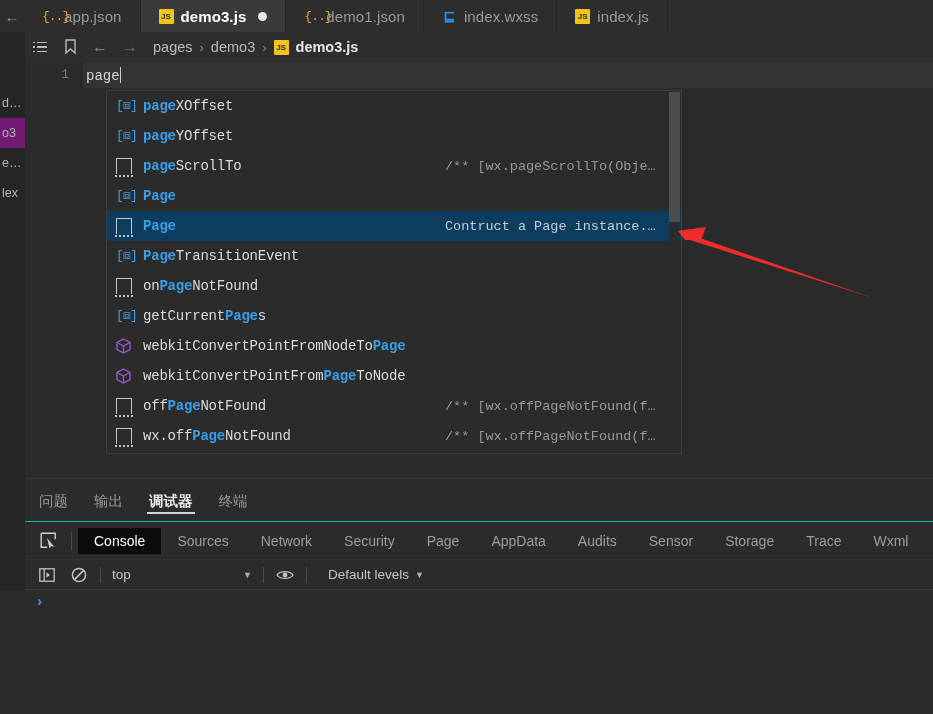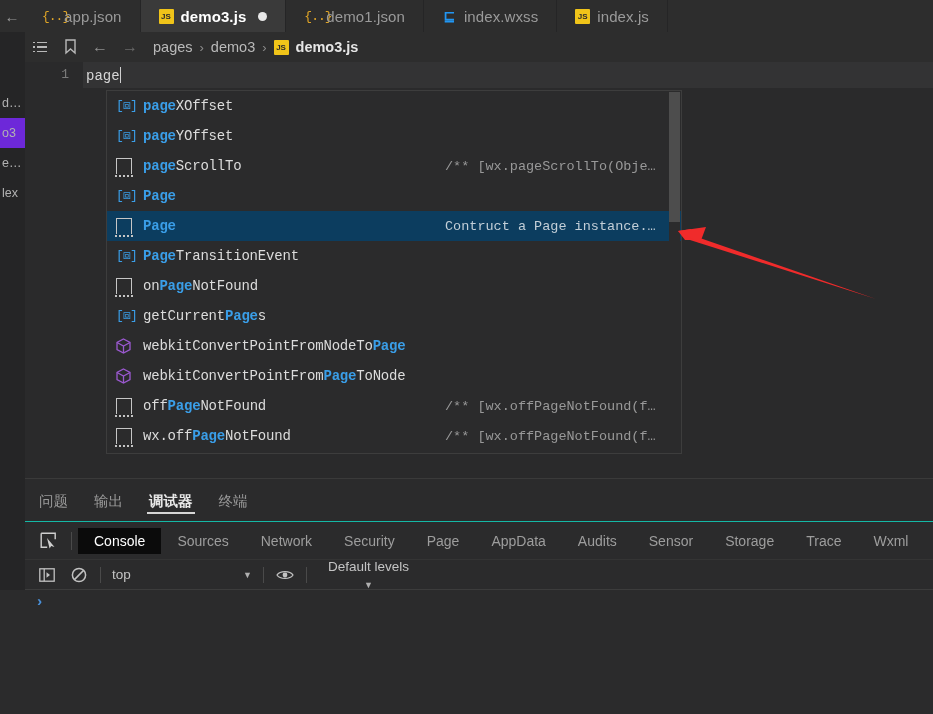--- a/index.html
+++ b/index.html
@@ -106,21 +106,21 @@
     position: absolute; left: 0; top: 62px;
     width: 25px; height: 652px;
     background: #252526;
     font-size: 12.5px; color: #b2b2b2;
     padding-top: 26px;
   }
   .exp-row {
     height: 30px; line-height: 30px;
     padding-left: 2px; white-space: nowrap; overflow: hidden;
   }
-  .exp-row.sel { background: #6d28d9; }
+  .exp-row.sel { background: #701a75; }
 
   
   .editor {
     position: absolute; left: 25px; top: 62px;
     width: 908px; height: 408px;
     background: #2a2a2b;
   }
   .code-line {
     position: relative; height: 26px; display: flex; align-items: center;
     background: #333334;
@@ -257,21 +257,21 @@
   .ct-caret { color: #b0b0b0; font-size: 9px; }
   .ct-filter {
     width: 206px; height: 20px; background: #1e1e1e;
     color: #8b8b8b; font-size: 13.5px; line-height: 20px;
     padding: 0 6px; margin-left: 4px;
     border: none; outline: none;
     font-family: "Liberation Sans", sans-serif;
   }
   .ct-levels {
     display: flex; align-items: center; gap: 6px;
-    margin-left: 16px; color: #c4c4c4; font-size: 13.5px; flex-direction: column;
+    margin-left: 16px; color: #c4c4c4; font-size: 13.5px;
   }
 
   .console-body {
     position: relative;
     height: 126px; background: #2b2b2c;
     border-top: 1px solid #3c3c3c;
   }
   .prompt-row {
     display: flex; align-items: center; height: 24px; padding-left: 10px;
   }

